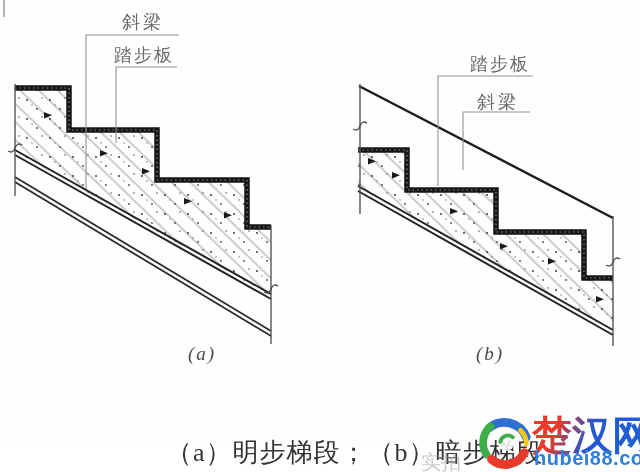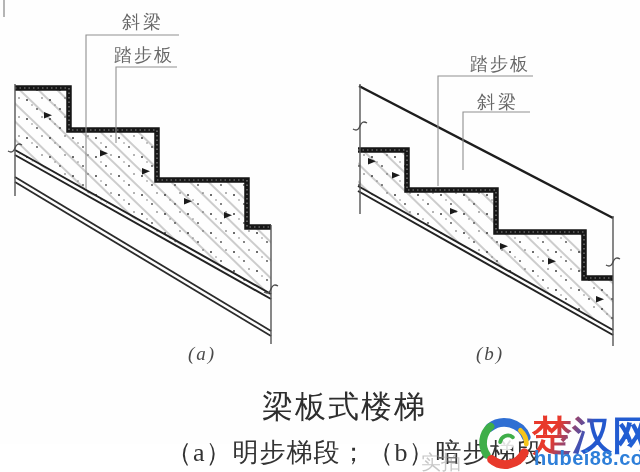--- a/index.html
+++ b/index.html
@@ -109,21 +109,20 @@
 
   <div class="txt lbl" style="left:122px;top:10px;">斜梁</div>
   <div class="txt lbl" style="left:114px;top:43px;letter-spacing:2px;">踏步板</div>
 
   <div class="txt lbl" style="left:470px;top:52px;letter-spacing:2px;">踏步板</div>
   <div class="txt lbl" style="left:477px;top:90px;">斜梁</div>
 
   <div class="txt cap" style="left:188px;top:343px;">(a)</div>
   <div class="txt cap" style="left:476px;top:343px;">(b)</div>
 
-  <div class="txt title" style="left:262px;top:386px;">梁板式楼梯</div>
   <div class="txt subtitle" style="left:166px;top:435px;">（a）明步梯段；（b）暗步梯段</div>
 
   <div class="txt ghost" style="left:421px;top:449px;">实拍</div>
 
   <div style="position:absolute;left:476px;top:414px;width:60px;height:58px;">
     <svg width="60" height="58" viewBox="0 0 60 60">
       <path d="M13,14 A24,23 0 0 1 51,24" fill="none" stroke="#2f6fd3" stroke-width="9" stroke-linecap="round"></path>
       <path d="M10,42 A22,22 0 0 1 14,13" fill="none" stroke="#3fae49" stroke-width="8" stroke-linecap="round"></path>
       <path d="M49,40 A22,22 0 0 1 15,47" fill="none" stroke="#e8392b" stroke-width="9" stroke-linecap="round"></path>
       <path d="M45,17 A18,18 0 0 1 51,31" fill="none" stroke="#f6c61b" stroke-width="5" stroke-linecap="round"></path>

